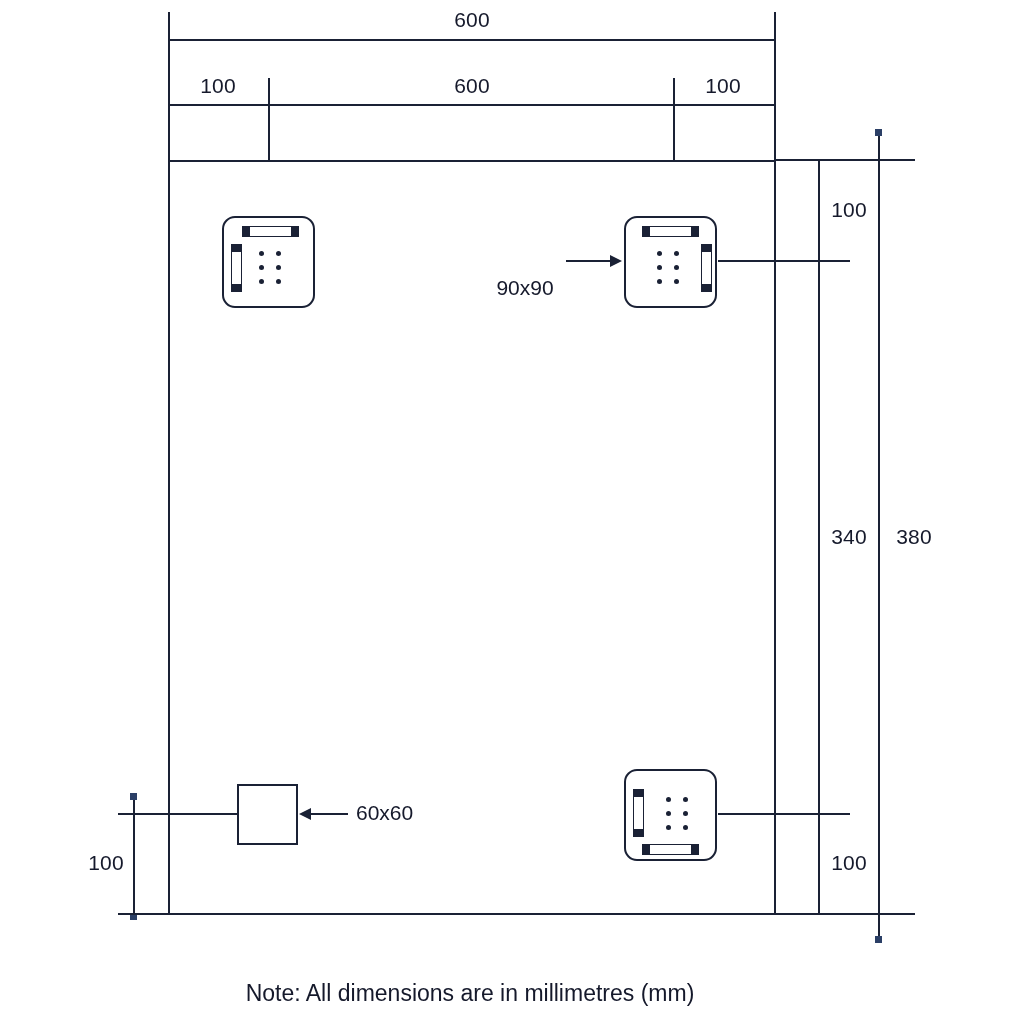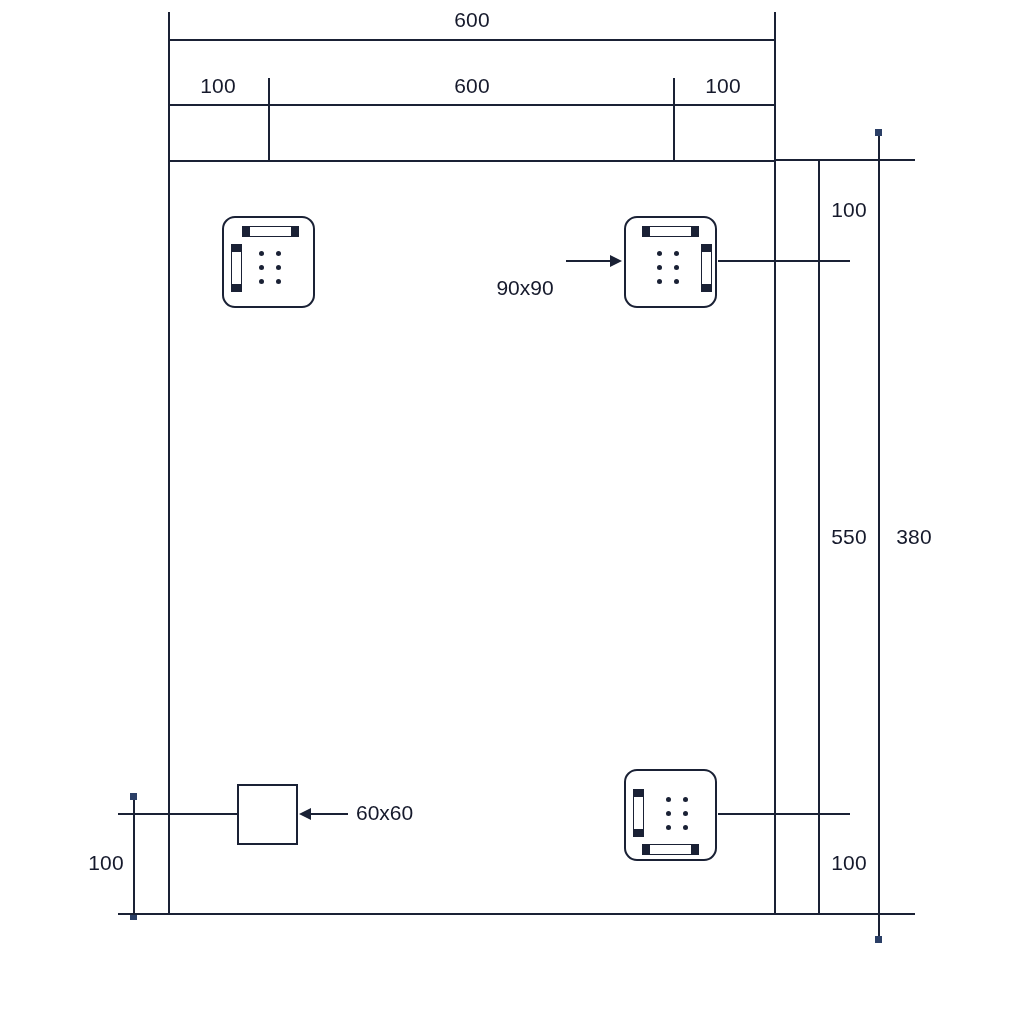--- a/index.html
+++ b/index.html
@@ -59,21 +59,21 @@
 
   <div class="hline" style="left:776px; top:159px; width:139px;"></div>
   <div class="hline" style="left:776px; top:913px; width:139px;"></div>
   <div class="vline" style="left:818px; top:160px; height:755px;"></div>
   <div class="hline" style="left:718px; top:260px; width:132px;"></div>
   <div class="hline" style="left:718px; top:813px; width:132px;"></div>
   <div class="vline" style="left:878px; top:132px; height:811px;"></div>
   <div class="marker" style="left:875px; top:129px;"></div>
   <div class="marker" style="left:875px; top:936px;"></div>
   <div class="dim-label" style="left:824px; top:198px; width:50px;">100</div>
-  <div class="dim-label" style="left:824px; top:525px; width:50px;">550</div>
+  <div class="dim-label" style="left:824px; top:525px; width:50px;">340</div>
   <div class="dim-label" style="left:886px; top:525px; width:56px;">380</div>
   <div class="dim-label" style="left:824px; top:851px; width:50px;">100</div>
 
   <div class="vline" style="left:133px; top:796px; height:124px;"></div>
   <div class="marker" style="left:130px; top:793px;"></div>
   <div class="marker" style="left:130px; top:913px;"></div>
   <div class="hline" style="left:118px; top:813px; width:120px;"></div>
   <div class="hline" style="left:118px; top:913px; width:52px;"></div>
   <div class="dim-label" style="left:82px; top:851px; width:48px;">100</div>
 
@@ -130,14 +130,15 @@
 
   <div class="callout-label" style="left:490px; top:248px; width:70px; text-align:center;margin-top:28px;">90x90</div>
   <div class="hline" style="left:566px; top:260px; width:44px;"></div>
   <div class="arrow-right" style="left:610px; top:255px;"></div>
 
   <div class="square60"></div>
   <div class="arrow-left" style="left:299px; top:808px;"></div>
   <div class="hline" style="left:308px; top:813px; width:40px;"></div>
   <div class="callout-label" style="left:356px; top:801px;">60x60</div>
 
+  <div class="note">Note: All dimensions are in millimetres (mm)</div>
 
 </div>
 
 </body></html>

